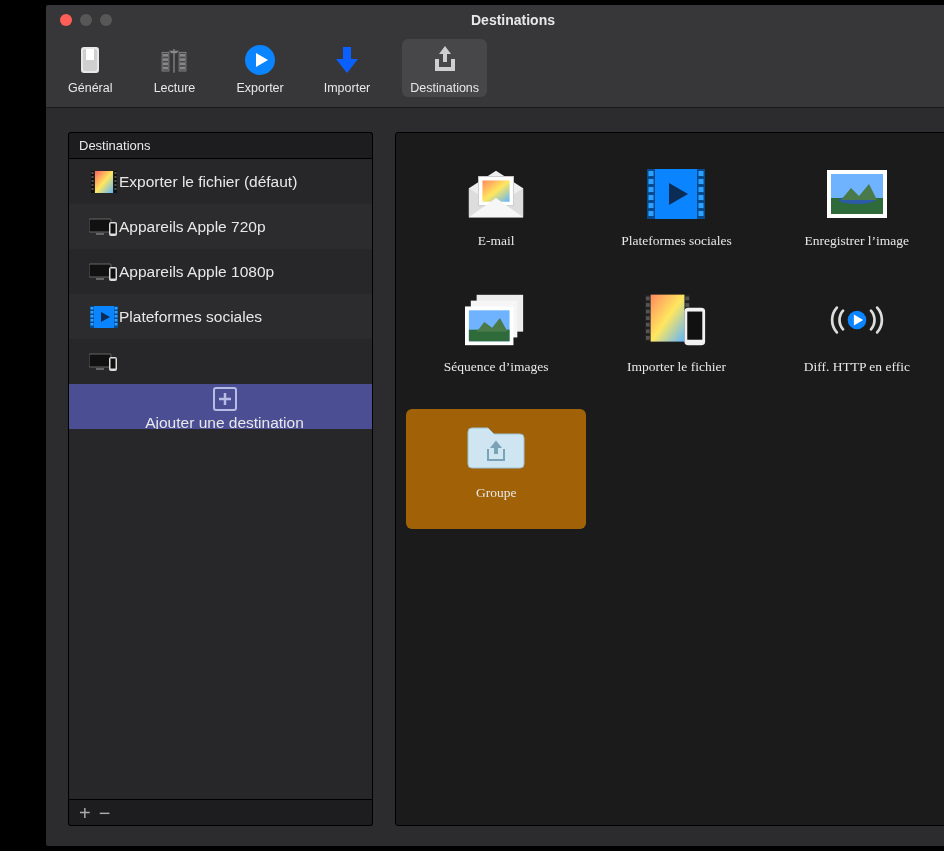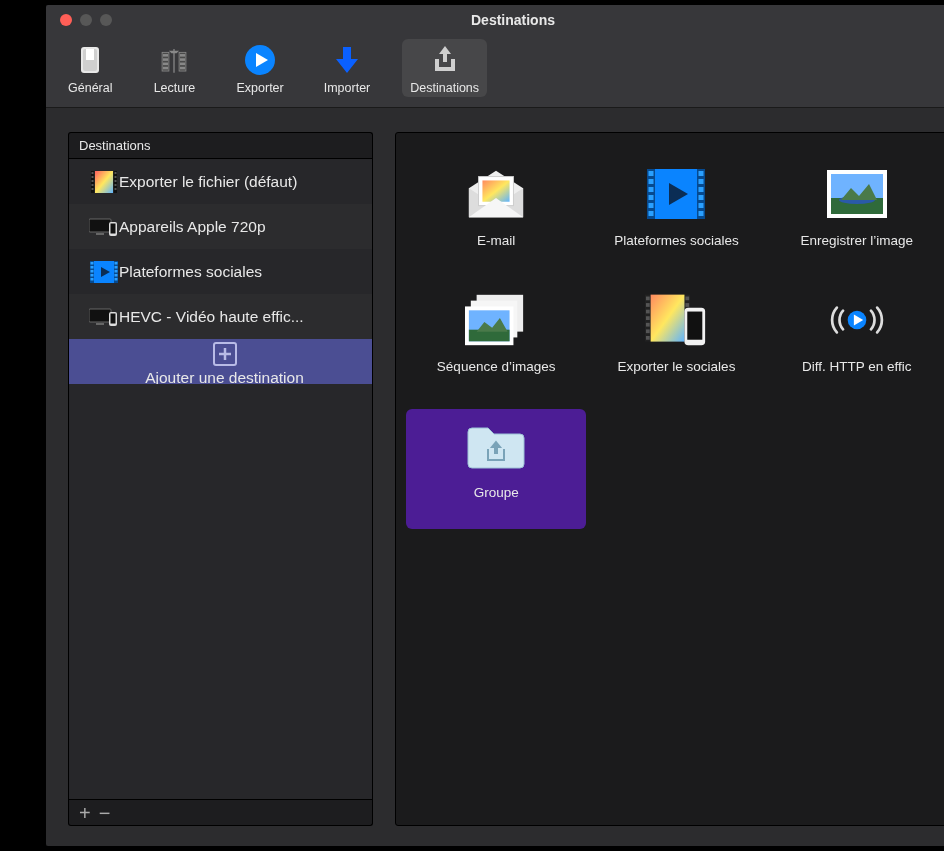--- a/index.html
+++ b/index.html
@@ -197,23 +197,24 @@
     gap: 6px 0;
     align-content: start;
   }
   .dest {
     display: flex;
     flex-direction: column;
     align-items: center;
     gap: 8px;
     border-radius: 6px;
     padding-top: 6px;
+    font-family: Liberation Serif, serif;
   }
   .dest.selected {
-    background: #4c1d95;
+    background: #a16207;
   }
   .dest .dicon {
     width: 62px;
     height: 62px;
     display: flex;
     align-items: center;
     justify-content: center;
   }
   .dest .dlabel {
     font-size: 13.5px;
@@ -340,20 +341,31 @@
               <svg width="30" height="20" viewBox="0 0 30 20">
                 <rect x="0" y="2" width="22" height="13" rx="1" fill="#111" stroke="#666"></rect>
                 <rect x="7" y="16" width="8" height="2" fill="#666"></rect>
                 <rect x="20" y="5" width="8" height="14" rx="2" fill="#ddd"></rect>
                 <rect x="21.5" y="6.5" width="5" height="10" fill="#111"></rect>
               </svg>
             </div>
             <div class="rlabel">Appareils Apple 720p</div>
           </div>
 
+          <div class="row">
+            <div class="ricon">
+              <svg width="30" height="20" viewBox="0 0 30 20">
+                <rect x="0" y="2" width="22" height="13" rx="1" fill="#111" stroke="#666"></rect>
+                <rect x="7" y="16" width="8" height="2" fill="#666"></rect>
+                <rect x="20" y="5" width="8" height="14" rx="2" fill="#ddd"></rect>
+                <rect x="21.5" y="6.5" width="5" height="10" fill="#111"></rect>
+              </svg>
+            </div>
+            <div class="rlabel">Appareils Apple 1080p</div>
+          </div>
 
 
           <div class="row">
             <div class="ricon">
               <svg width="28" height="22" viewBox="0 0 28 22">
                 <rect x="0" y="0" width="28" height="22" fill="#0a84ff"></rect>
                 <rect x="0" y="0" width="4" height="22" fill="#064a90"></rect>
                   <rect x="24" y="0" width="4" height="22" fill="#064a90"></rect>
                 <rect x="0.5" y="1" width="3" height="2.5" fill="#2aa0ff"></rect>
                   <rect x="0.5" y="5" width="3" height="2.5" fill="#2aa0ff"></rect>
@@ -373,21 +385,20 @@
 
           <div class="row">
             <div class="ricon">
               <svg width="30" height="20" viewBox="0 0 30 20">
                 <rect x="0" y="2" width="22" height="13" rx="1" fill="#111" stroke="#666"></rect>
                 <rect x="7" y="16" width="8" height="2" fill="#666"></rect>
                 <rect x="20" y="5" width="8" height="14" rx="2" fill="#ddd"></rect>
                 <rect x="21.5" y="6.5" width="5" height="10" fill="#111"></rect>
               </svg>
             </div>
-            <div class="rlabel">HEVC - Vidéo haute effic...</div>
           </div>
 
           <div class="row selected">
             <div class="ricon">
               <svg width="24" height="24" viewBox="0 0 24 24">
                 <rect x="1" y="1" width="22" height="22" rx="2" fill="none" stroke="#b8bbe6" stroke-width="2"></rect>
                 <line x1="12" y1="6" x2="12" y2="18" stroke="#b8bbe6" stroke-width="2.5"></line>
                 <line x1="6" y1="12" x2="18" y2="12" stroke="#b8bbe6" stroke-width="2.5"></line>
               </svg>
             </div>
@@ -501,21 +512,21 @@
                   <rect x="43" y="16" width="4" height="4"></rect>
                   <rect x="43" y="23" width="4" height="4"></rect>
                   <rect x="43" y="30" width="4" height="4"></rect>
                   <rect x="43" y="37" width="4" height="4"></rect>
                   <rect x="43" y="44" width="4" height="4"></rect>
               </g>
               <rect x="42" y="14" width="22" height="40" rx="4" fill="#f2f2f2"></rect>
               <rect x="45" y="18" width="16" height="30" fill="#111"></rect>
             </svg>
           </div>
-          <div class="dlabel">Exporter le sociales</div>
+          <div class="dlabel">Importer le fichier</div>
         </div>
 
 
         <div class="dest">
           <div class="dicon">
             <svg width="80" height="40" viewBox="0 0 80 40">
               <g stroke="#ddd" stroke-width="3.5" fill="none" stroke-linecap="round">
                 <path d="M22 8 A18 18 0 0 0 22 32"></path>
                 <path d="M14 4 A24 24 0 0 0 14 36"></path>
                 <path d="M58 8 A18 18 0 0 1 58 32"></path>

